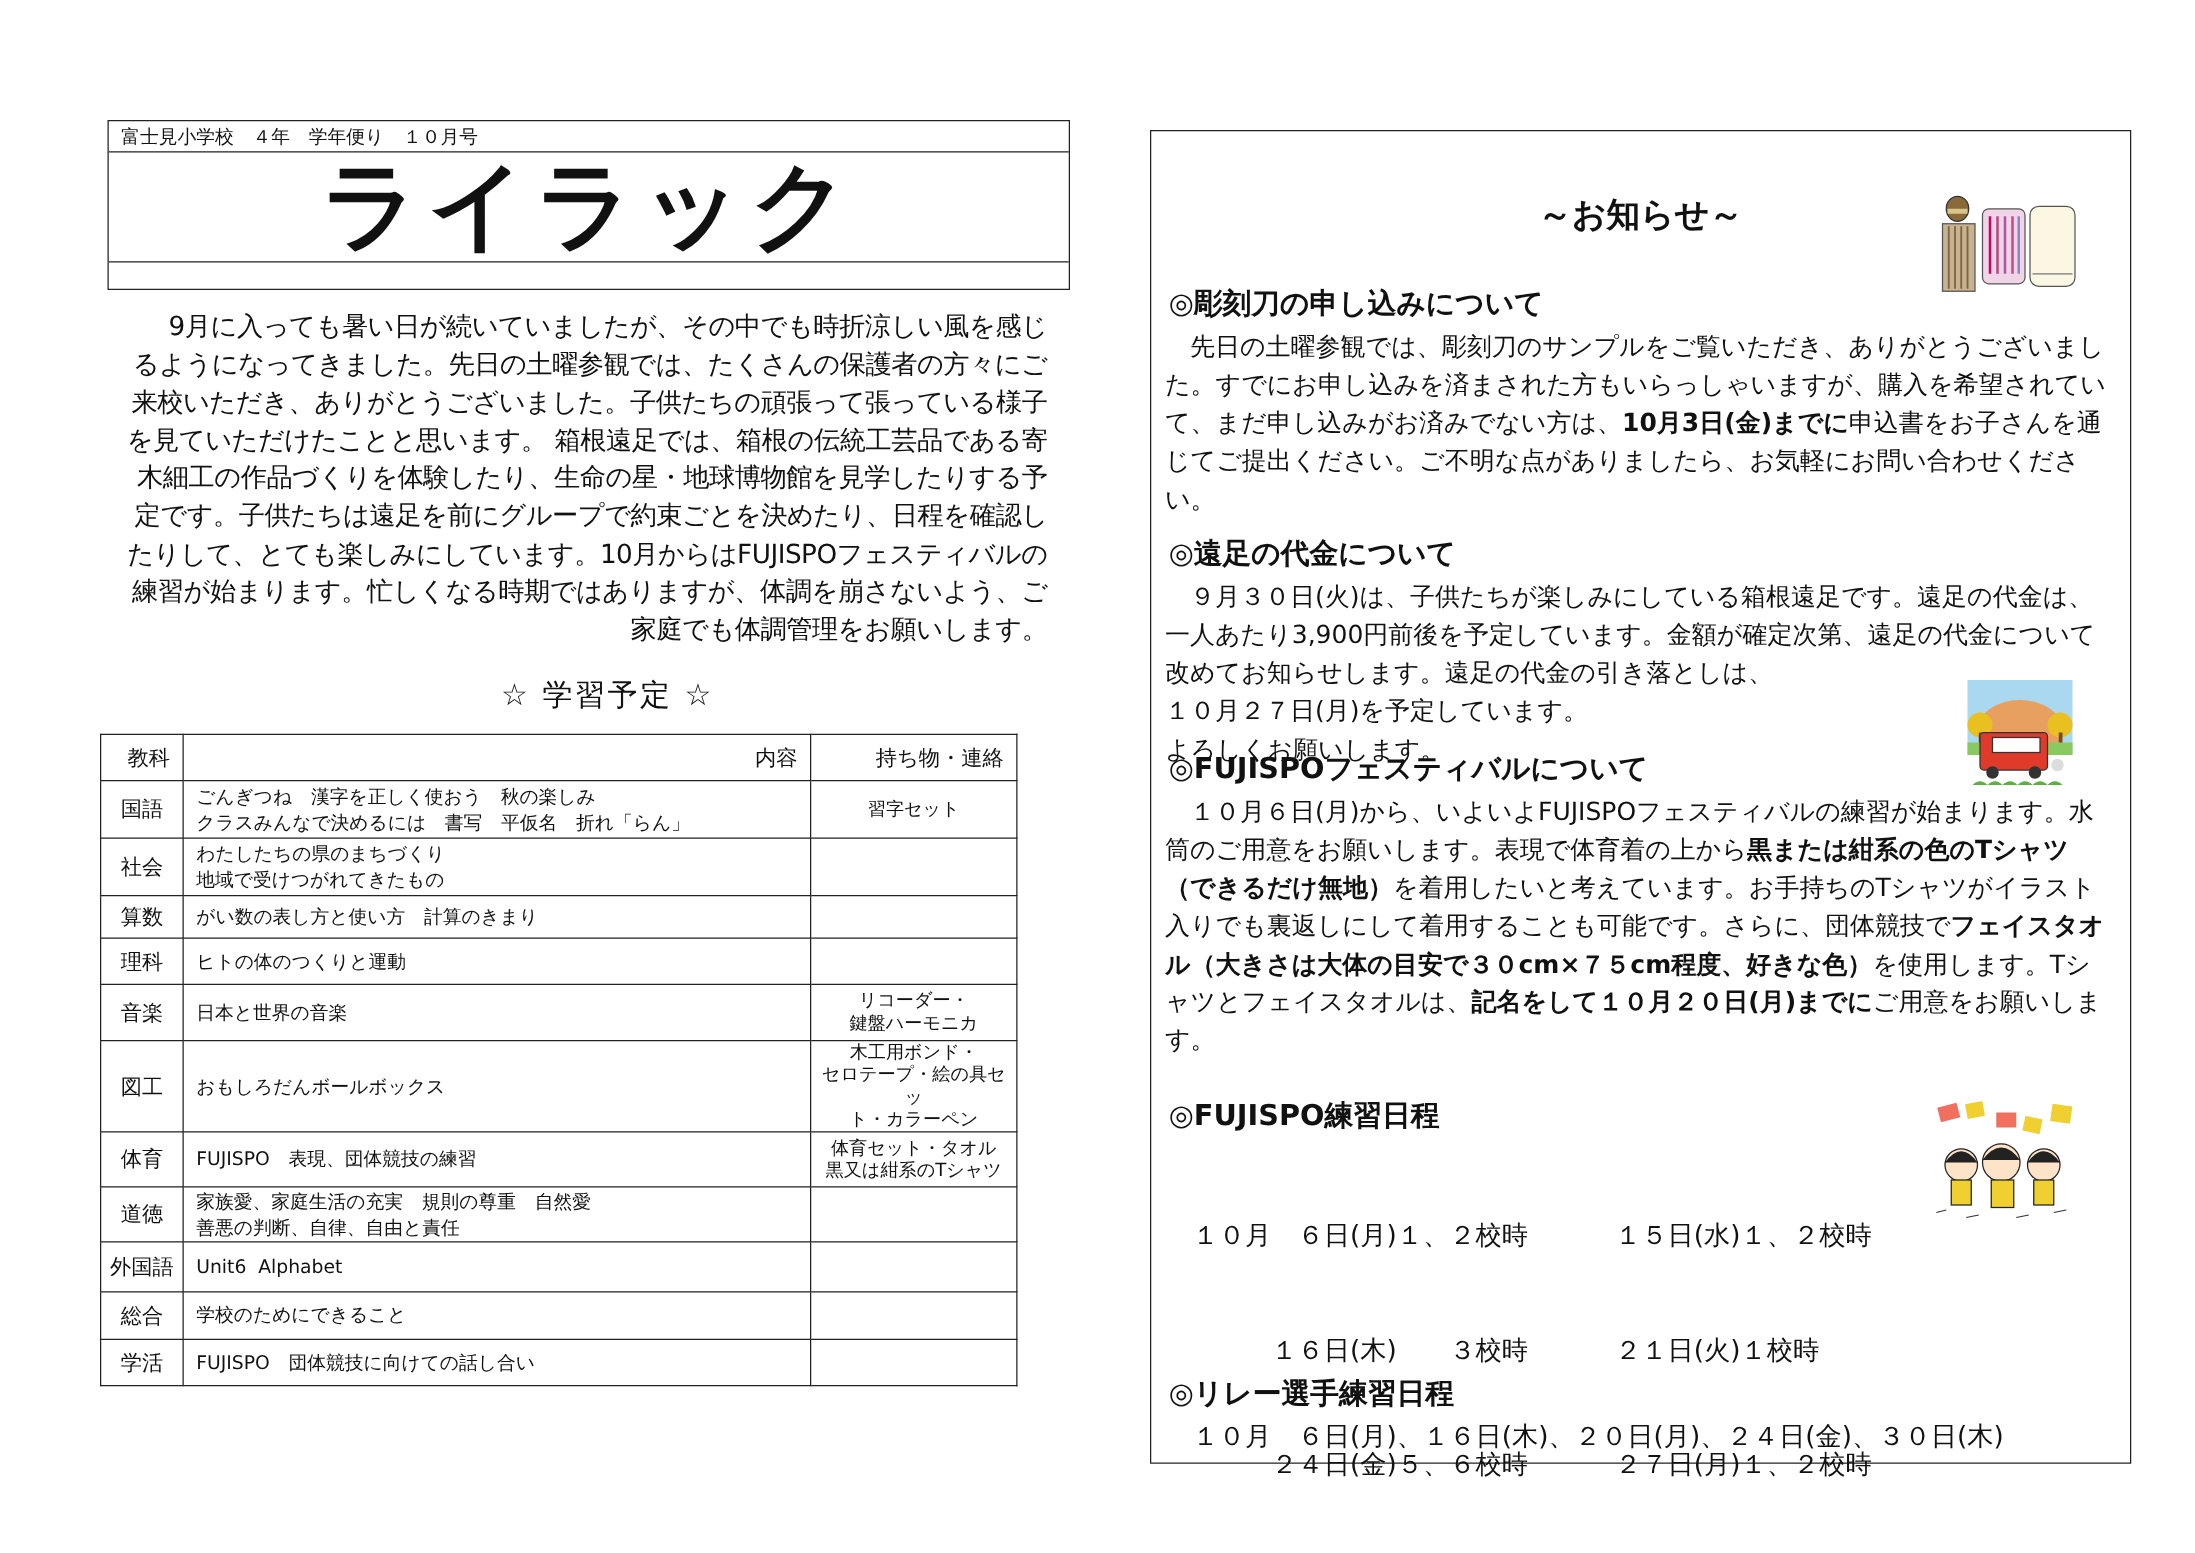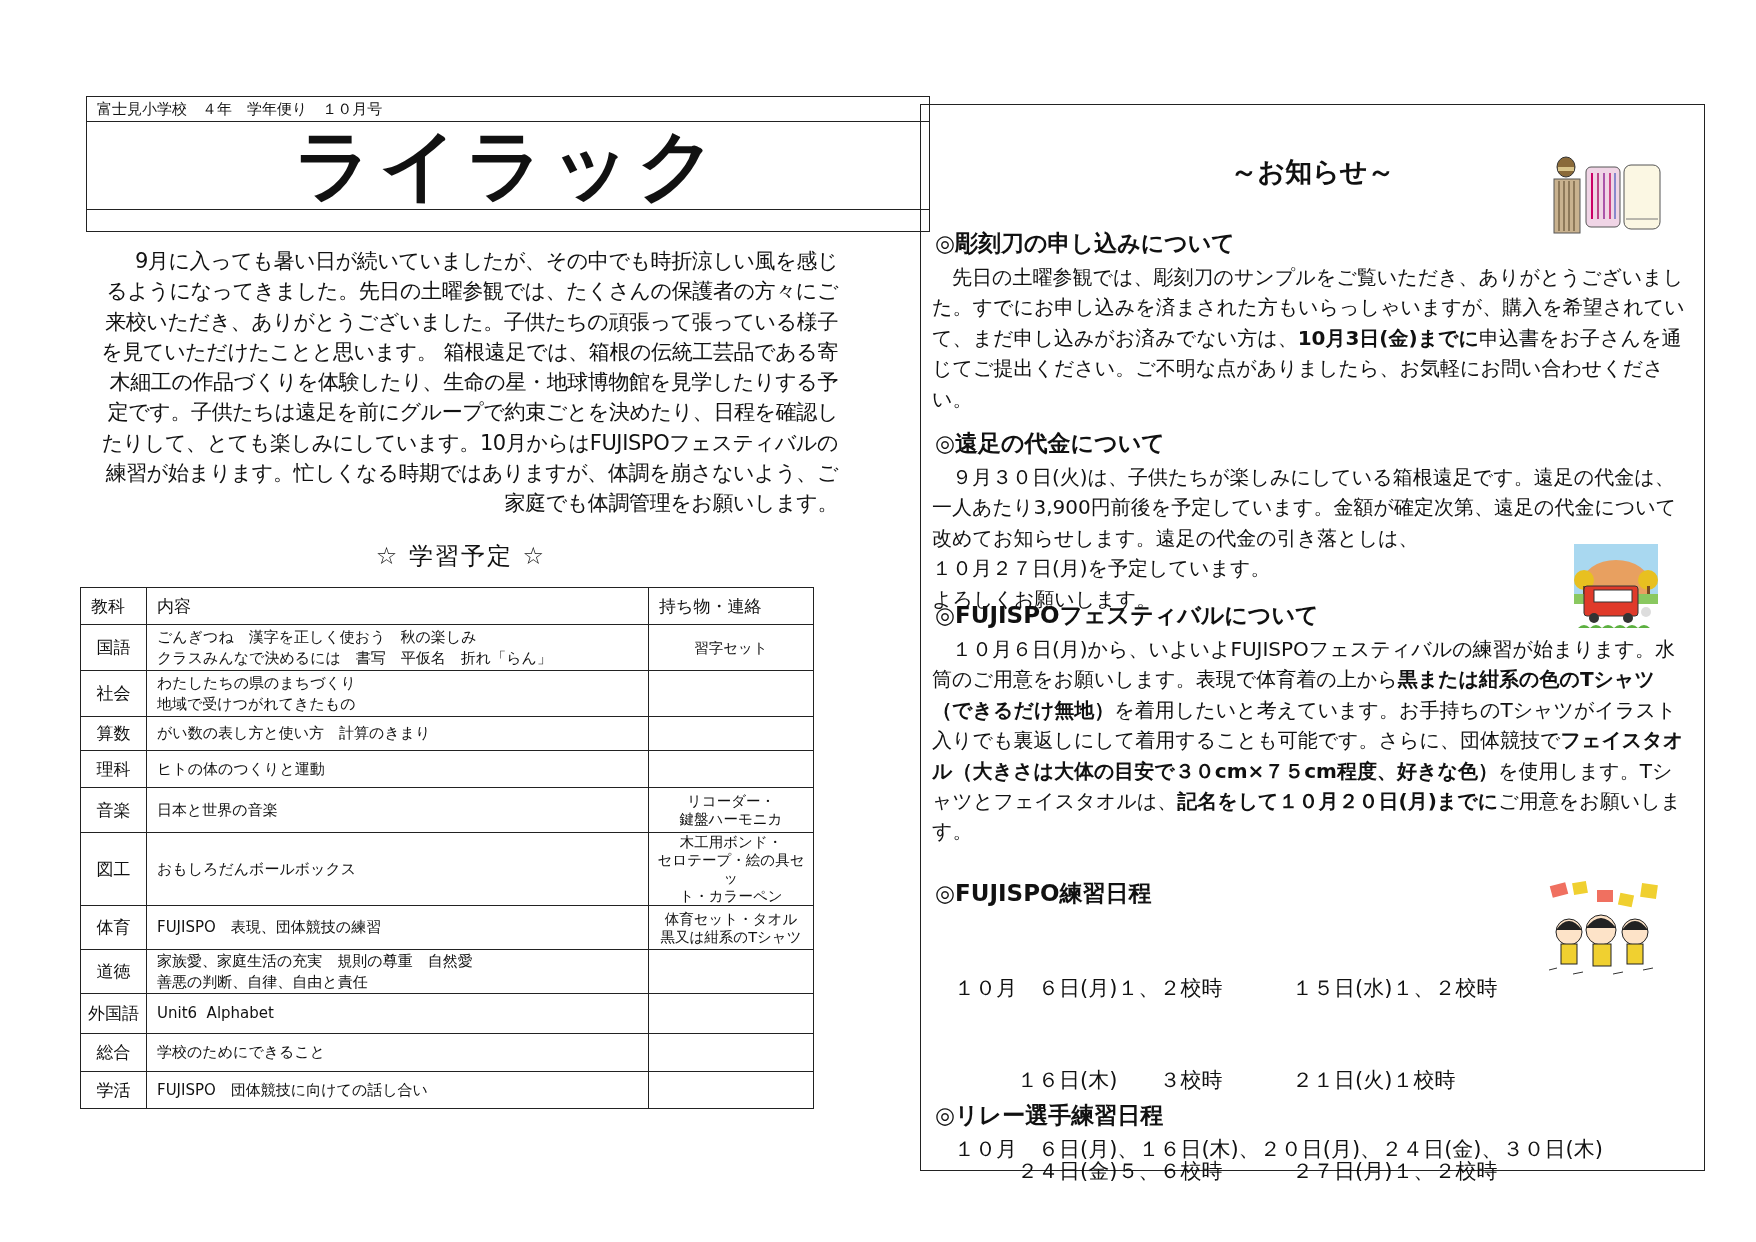--- a/index.html
+++ b/index.html
@@ -1,33 +1,33 @@
 <!DOCTYPE html>
 <html><head>
 <meta charset="utf-8">
 <style>
   html, body { margin:0; padding:0; background:#ffffff; }
   body { width:1756px; height:1242px; position:relative; overflow:hidden;
          font-family:"DejaVu Sans", "Liberation Sans", sans-serif; color:#111; }
   .abs { position:absolute; }
 
   
-  .masthead { left:86px; top:96px; width:844px; height:136px; border:1.5px solid #222; box-sizing:border-box; }
+  .masthead { left:86px; top:96px; width:770px; height:136px; border:1.5px solid #222; box-sizing:border-box; }
   .mh-top { height:24px; border-bottom:1.5px solid #222; font-size:15px; line-height:24px; padding-left:10px; white-space:pre; }
   .mh-title { height:87px; border-bottom:1.5px solid #222; text-align:center; font-size:78px; font-weight:bold; line-height:87px; letter-spacing:6px; }
   .mh-date { height:22px; font-size:14px; line-height:22px; text-align:right; padding-right:10px; white-space:pre; }
 
   .intro { left:94px; top:246px; width:744px; font-size:21px; line-height:30.3px; letter-spacing:-0.4px; }
   .intro p { margin:0; text-indent:1.2em;text-align:right; }
 
-  .sched-title { left:76px; top:540px; width:770px; text-align:center; font-size:24px; letter-spacing:2px; }
+  .sched-title { left:101px; top:540px; width:770px; text-align:center; font-size:24px; letter-spacing:2px; }
 
   table.sched { position:absolute; left:80px; top:587px; width:734px; border-collapse:collapse; font-size:15px; }
   table.sched td, table.sched th { border:1.5px solid #222; padding:0 10px; vertical-align:middle; font-weight:normal; }
-  table.sched th { height:36px; font-size:17px; text-align:left; }
+  table.sched th { height:36px; font-size:17px; text-align:right; }
   table.sched td.subj { width:61px; text-align:center; font-size:17px; padding:0 2px; }
   table.sched td.items { width:156px; text-align:center; font-size:14.5px; line-height:18px; padding:0 4px; }
   table.sched td.content { line-height:21px;margin-left:43px; }
 
   
   .notice { left:920px; top:104px; width:785px; height:1067px; border:1.5px solid #222; box-sizing:border-box; }
   .notice-title { left:920px; top:154px; width:785px; text-align:center; font-size:27px; font-weight:bold; }
   .rp { left:932px; width:760px; font-size:20px; line-height:30.4px; }
   .rp h3 { margin:3px; font-size:23px; font-weight:bold; line-height:32px; }
   .rp p { margin:0; }

